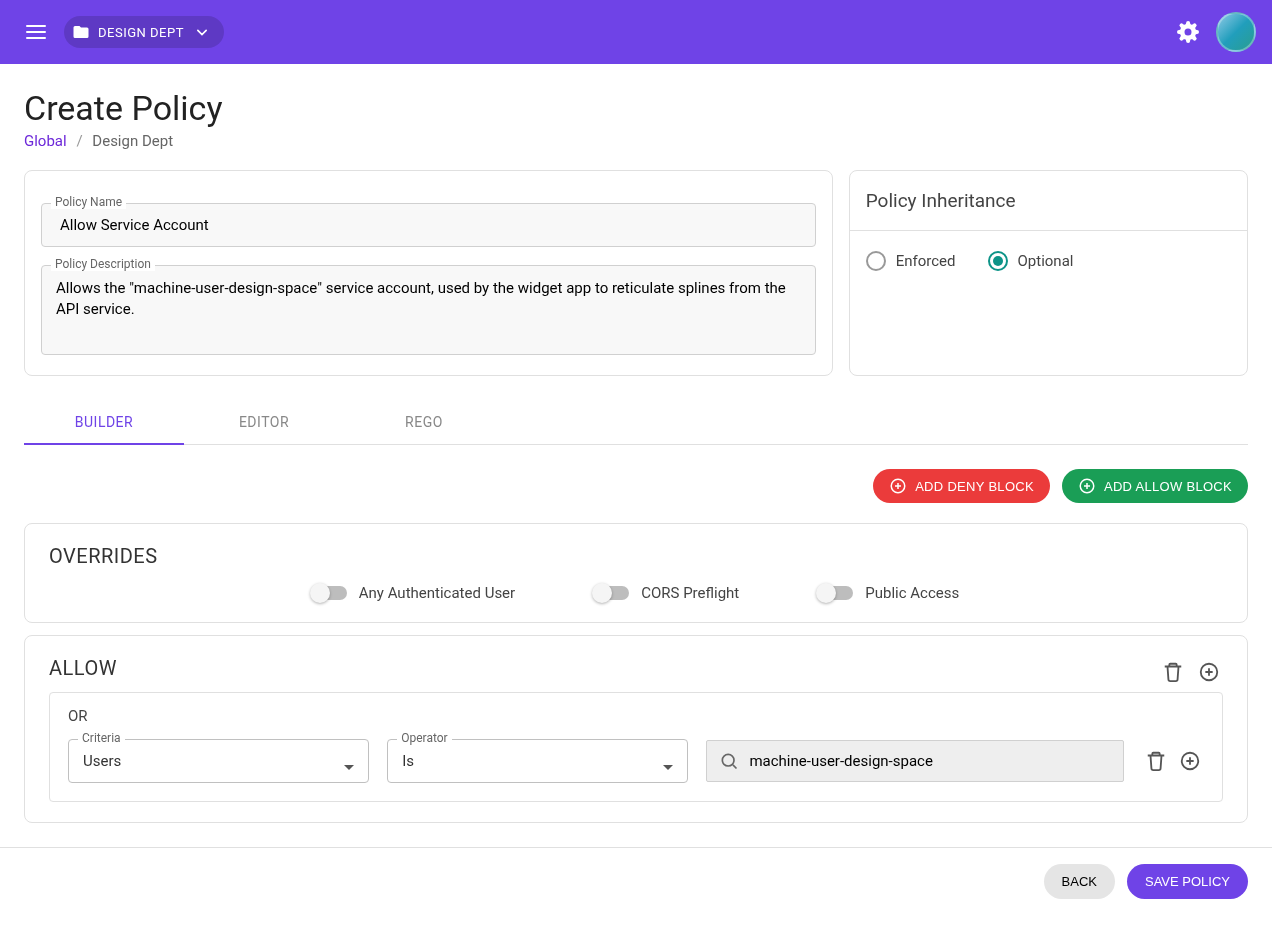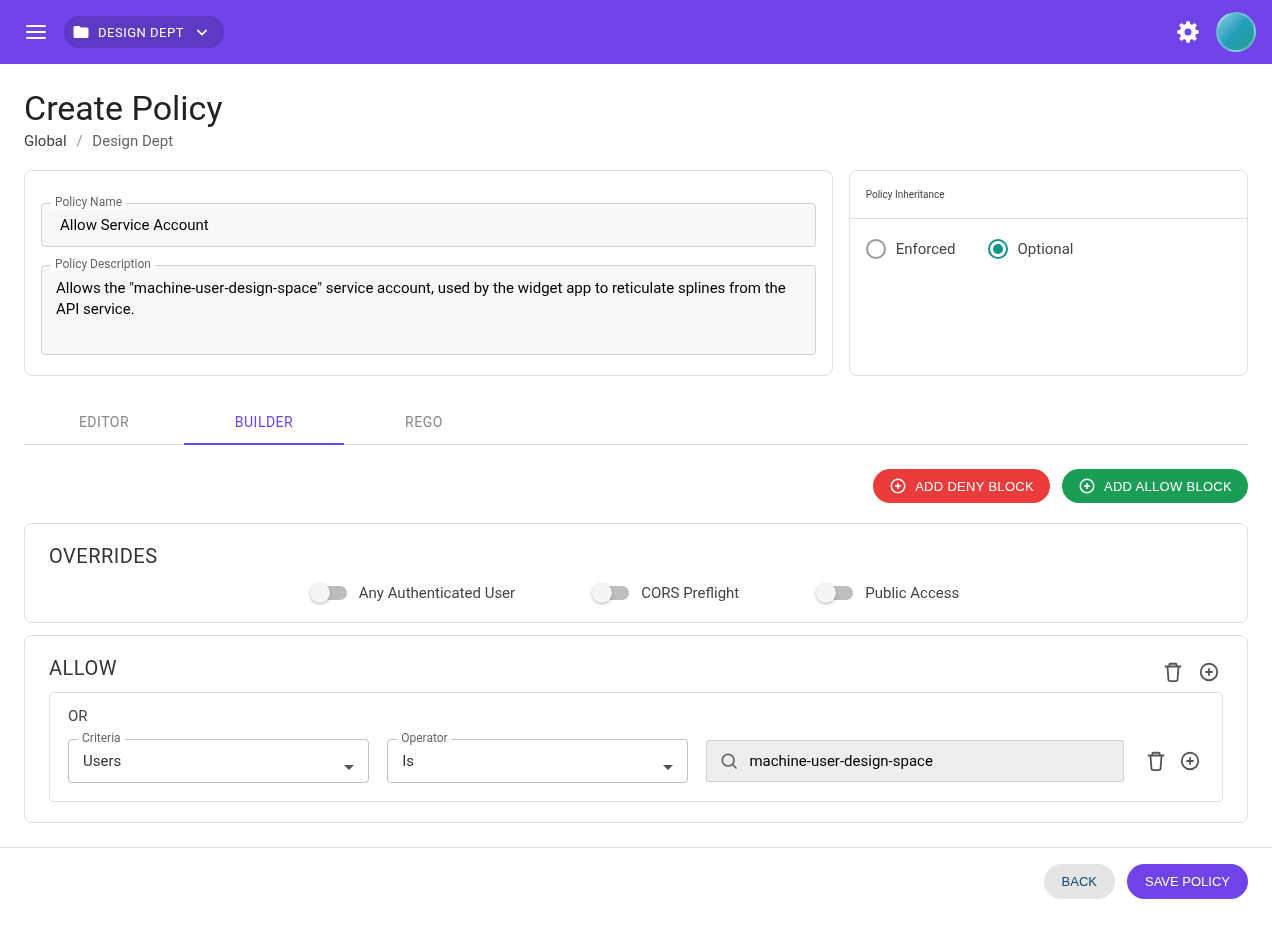--- a/index.html
+++ b/index.html
@@ -42,21 +42,21 @@
     .topbar-right { display: flex; align-items: center; gap: 16px; }
     .gear { width: 24px; height: 24px; fill: #fff; cursor: pointer; }
     .avatar {
       width: 40px; height: 40px; border-radius: 50%;
       background: linear-gradient(135deg, #8ecae6, #219ebc, #2a9d8f);
       border: 2px solid rgba(255,255,255,0.3);
     }
     .content { padding: 24px 24px 0 24px; }
     .page-title { font-size: 34px; font-weight: 400; color: #222; margin-bottom: 4px; }
     .breadcrumb { font-size: 15px; color: #666; margin-bottom: 20px; }
-    .breadcrumb a { color: #404040; text-decoration: none; }
+    .breadcrumb a { color: #6d28d9; text-decoration: none; }
     .breadcrumb .sep { margin: 0 6px; color: #999; }
     .two-col { display: flex; gap: 16px; margin-bottom: 24px; }
     .card {
       border: 1px solid #e0e0e0;
       border-radius: 8px;
       background: #fff;
     }
     .card-left { flex: 1.95; padding: 16px; }
     .card-right { flex: 1; }
     .field-wrap { position: relative; margin-bottom: 18px; margin-top: 16px; }
@@ -85,21 +85,21 @@
       font-size: 15px;
       font-family: inherit;
       background: #f8f8f8;
       resize: none;
       min-height: 90px;
       line-height: 1.4;
     }
     .card-right-header {
       padding: 18px 16px;
       border-bottom: 1px solid #e0e0e0;
-      font-size: 10px;
+      font-size: 19px;
       color: #444;
     }
     .radio-row {
       padding: 20px 16px;
       display: flex;
       gap: 32px;
     }
     .radio-opt { display: flex; align-items: center; gap: 10px; cursor: pointer; }
     .radio-outer {
       width: 20px; height: 20px;
@@ -241,21 +241,21 @@
       margin-top: 24px;
     }
     .btn {
       border: none;
       border-radius: 18px;
       padding: 10px 18px;
       font-size: 13px;
       font-weight: 500;
       cursor: pointer;
     }
-    .btn-back { background: #e5e5e5; color: #0c4a6e; }
+    .btn-back { background: #e5e5e5; color: #000000; }
     .btn-save { background: #6f43e7; color: #fff; }
   </style>
 </head>
 <body>
 
 <div class="topbar">
   <div class="topbar-left">
     <div class="menu-btn">
       <svg width="24" height="24" viewBox="0 0 24 24">
           <path d="M3 6h18M3 12h18M3 18h18" stroke="#fff" stroke-width="2" stroke-linecap="round"></path>
@@ -309,22 +309,22 @@
           <div class="radio-outer selected">
               <div class="radio-inner"></div>
             </div>
           <span class="radio-label">Optional</span>
         </div>
       </div>
     </div>
   </div>
 
   <div class="tabs">
+    <div class="tab active">BUILDER</div>
     <div class="tab">EDITOR</div>
-    <div class="tab active">BUILDER</div>
     <div class="tab">REGO</div>
   </div>
 
   <div class="block-btns">
     <button class="pill-btn red">
       <svg viewBox="0 0 24 24">
           <circle cx="12" cy="12" r="9"></circle>
           <path d="M12 8v8M8 12h8"></path>
         </svg>
       <span>ADD DENY BLOCK</span>

